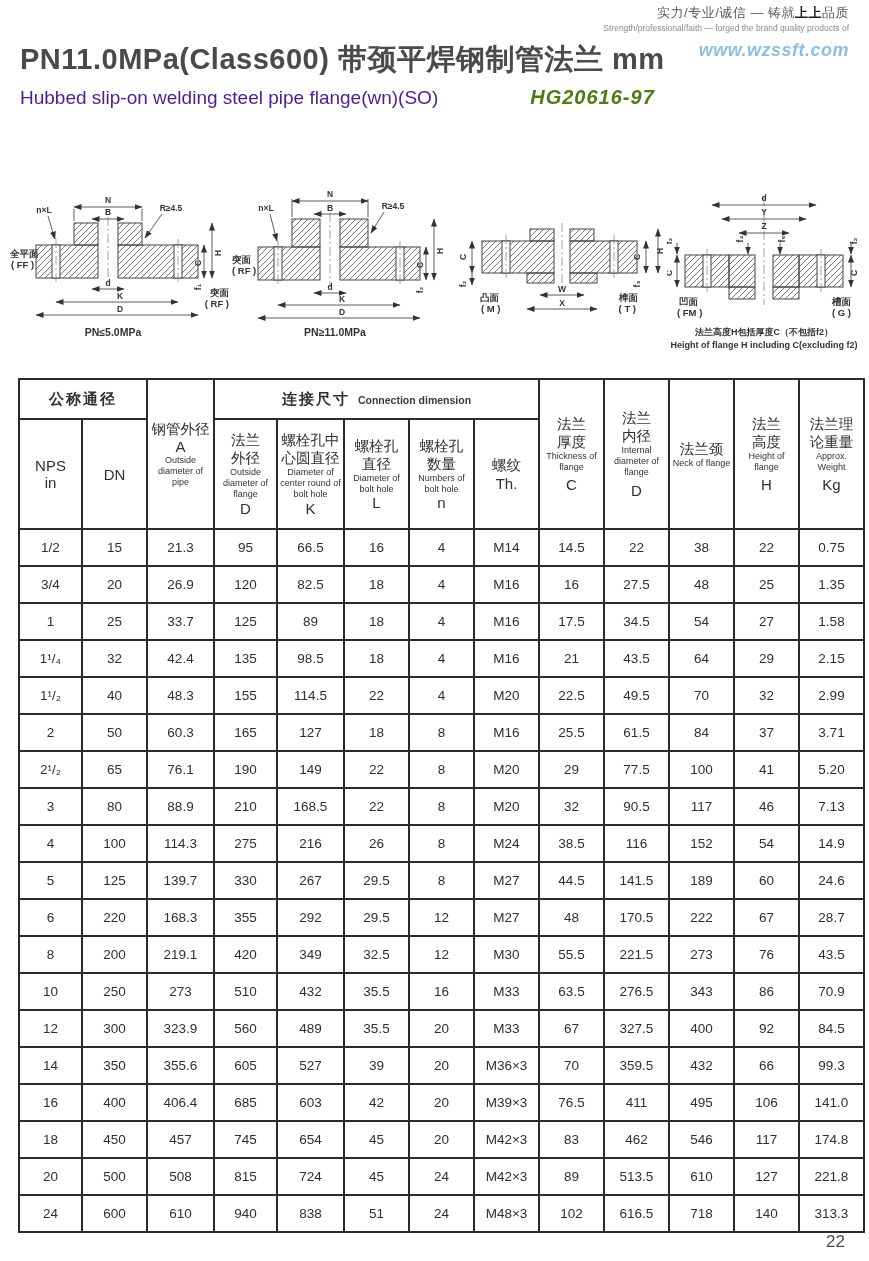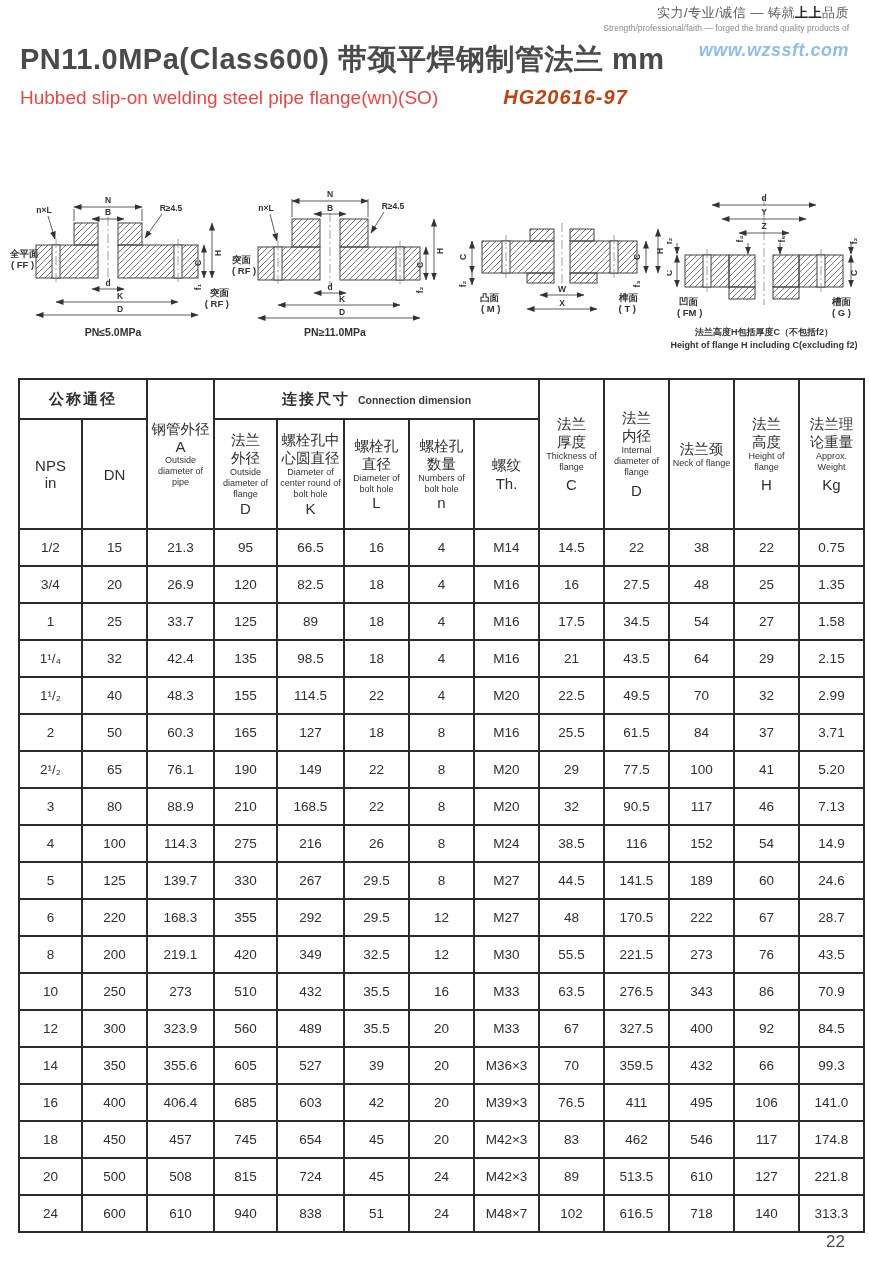--- a/index.html
+++ b/index.html
@@ -11,22 +11,22 @@
   .top-right { position:absolute; top:4px; right:20px; text-align:right; }
   .slogan-cn { font-size:13px; color:#5a5a5a; letter-spacing:.5px; }
   .slogan-cn b { color:#222; }
   .slogan-en { font-size:8.5px; color:#8a8a8a; margin-top:1px; }
   .website { font-size:18px; font-style:italic; color:#8dbfe6; margin-top:7px; font-weight:bold; letter-spacing:.5px; }
 
   
   .title-block { position:absolute; left:20px; top:40px; width:700px; }
   .page-title { font-size:29px; font-weight:bold; color:#4a4a4a; letter-spacing:.5px; }
   .subtitle-row { display:flex; align-items:baseline; margin-top:6px; }
-  .subtitle { font-size:19px; color:#ef4444; }
-  .standard { font-size:20px; font-weight:bold; font-style:italic; color:#c2410c; margin-left:65px; letter-spacing:1px; }
+  .subtitle { font-size:19px; color:#4c1d95; }
+  .standard { font-size:20px; font-weight:bold; font-style:italic; color:#4d7c0f; margin-left:92px; letter-spacing:1px; }
 
   
   .drawings { position:absolute; left:8px; top:183px; width:856px; display:flex; }
   .drawing { position:relative; }
   svg text { font-family:"Liberation Sans","DejaVu Sans",sans-serif; fill:#333; }
   .dimtxt { font-size:8.5px; font-weight:bold; }
   .facetxt { font-size:9.5px; font-weight:bold; }
   .captxt  { font-size:10.5px; font-weight:bold; }
   .smallcap { font-size:9px; font-weight:bold; }
 
@@ -697,21 +697,21 @@
         <td>221.8</td>
       </tr>
       <tr>
         <td>24</td>
         <td>600</td>
         <td>610</td>
         <td>940</td>
         <td>838</td>
         <td>51</td>
         <td>24</td>
-        <td>M48×7</td>
+        <td>M48×3</td>
         <td>102</td>
         <td>616.5</td>
         <td>718</td>
         <td>140</td>
         <td>313.3</td>
       </tr>
     </tbody>
 </table>
 
 <div class="page-number">22</div>

